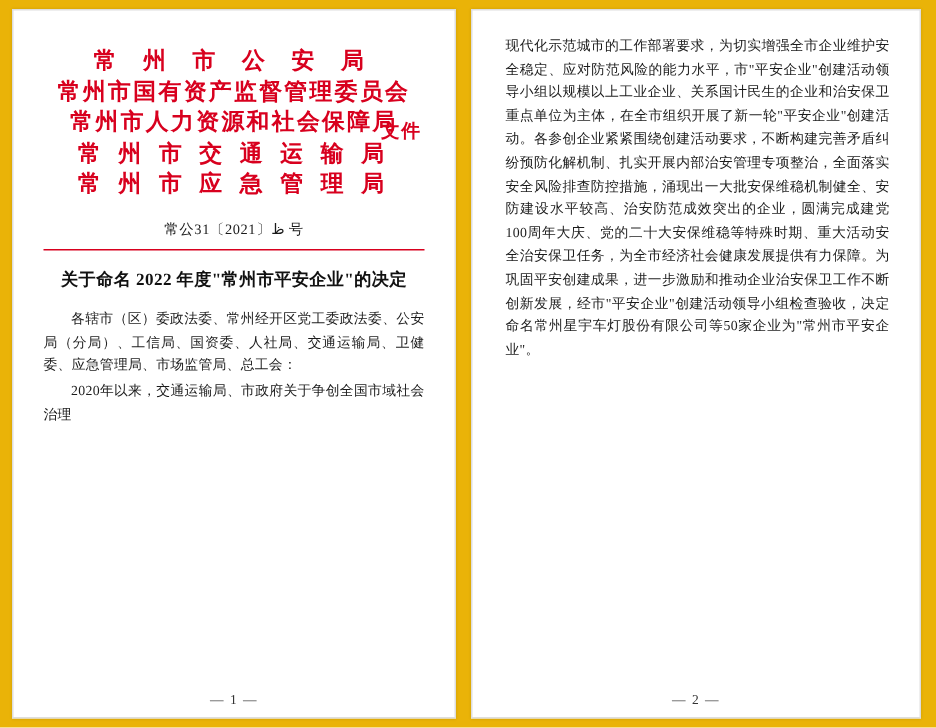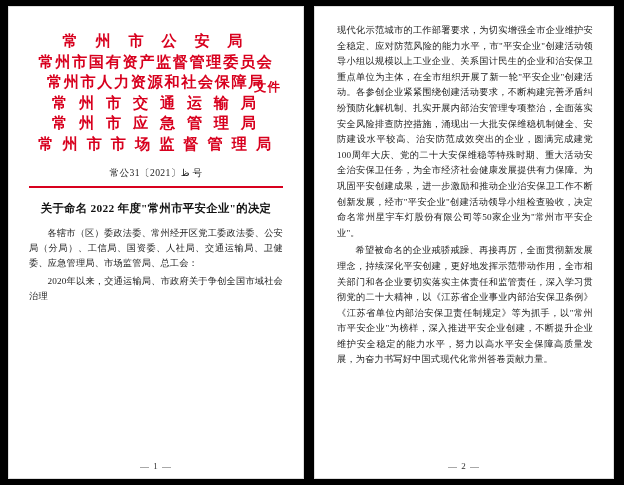--- a/index.html
+++ b/index.html
@@ -14,21 +14,21 @@
     font-family: "Liberation Serif", serif;
   }
   .page-wrap {
     position: relative;
     width: 624px;
     height: 485px;
     display: flex;
     gap: 10px;
     padding: 6px 8px;
     box-sizing: border-box;
-    background: #000000;
+    background: #eab308;
   }
   .doc-page {
     position: relative;
     background: #ffffff;
     border: 1px solid #dedede;
     box-shadow: 0 0 2px rgba(0,0,0,0.12);
     box-sizing: border-box;
     overflow: hidden;
   }
   .page-left {
@@ -131,39 +131,37 @@
 
     <div class="letterhead">
       <div class="lh-line widest">常 州 市 公 安 局</div>
       <div class="lh-line">常州市国有资产监督管理委员会</div>
       <div class="lh-line">常州市人力资源和社会保障局</div>
       <div class="lh-line-with-suffix">
         <div class="lh-line wide">常 州 市 交 通 运 输 局</div>
         <span class="lh-suffix">文件</span>
       </div>
       <div class="lh-line wide">常 州 市 应 急 管 理 局</div>
-      <div class="lh-line mid">常 州 市 市 场 监 督 管 理 局</div>
     </div>
 
     <div class="doc-number">常公ظ〔2021〕31 号</div>
 
     <div class="red-rule"></div>
 
     <div class="doc-title">关于命名 2022 年度"常州市平安企业"的决定</div>
 
     <div class="left-body">
       <p class="body-p indent">各辖市（区）委政法委、常州经开区党工委政法委、公安局（分局）、工信局、国资委、人社局、交通运输局、卫健委、应急管理局、市场监管局、总工会：</p>
       <p class="body-p indent">2020年以来，交通运输局、市政府关于争创全国市域社会治理</p>
     </div>
 
     <div class="page-num">— 1 —</div>
   </div>
 
   <div class="doc-page page-right">
     <div class="right-body">
       <p class="body-p">现代化示范城市的工作部署要求，为切实增强全市企业维护安全稳定、应对防范风险的能力水平，市"平安企业"创建活动领导小组以规模以上工业企业、关系国计民生的企业和治安保卫重点单位为主体，在全市组织开展了新一轮"平安企业"创建活动。各参创企业紧紧围绕创建活动要求，不断构建完善矛盾纠纷预防化解机制、扎实开展内部治安管理专项整治，全面落实安全风险排查防控措施，涌现出一大批安保维稳机制健全、安防建设水平较高、治安防范成效突出的企业，圆满完成建党100周年大庆、党的二十大安保维稳等特殊时期、重大活动安全治安保卫任务，为全市经济社会健康发展提供有力保障。为巩固平安创建成果，进一步激励和推动企业治安保卫工作不断创新发展，经市"平安企业"创建活动领导小组检查验收，决定命名常州星宇车灯股份有限公司等50家企业为"常州市平安企业"。</p>
-      <p class="body-p indent">希望被命名的企业戒骄戒躁、再接再厉，全面贯彻新发展理念，持续深化平安创建，更好地发挥示范带动作用，全市相关部门和各企业要切实落实主体责任和监管责任，深入学习贯彻党的二十大精神，以《江苏省企业事业内部治安保卫条例》《江苏省单位内部治安保卫责任制规定》等为抓手，以"常州市平安企业"为榜样，深入推进平安企业创建，不断提升企业维护安全稳定的能力水平，努力以高水平安全保障高质量发展，为奋力书写好中国式现代化常州答卷贡献力量。</p>
     </div>
 
     <div class="page-num">— 2 —</div>
   </div>
 
 </div>
 
 </body></html>

